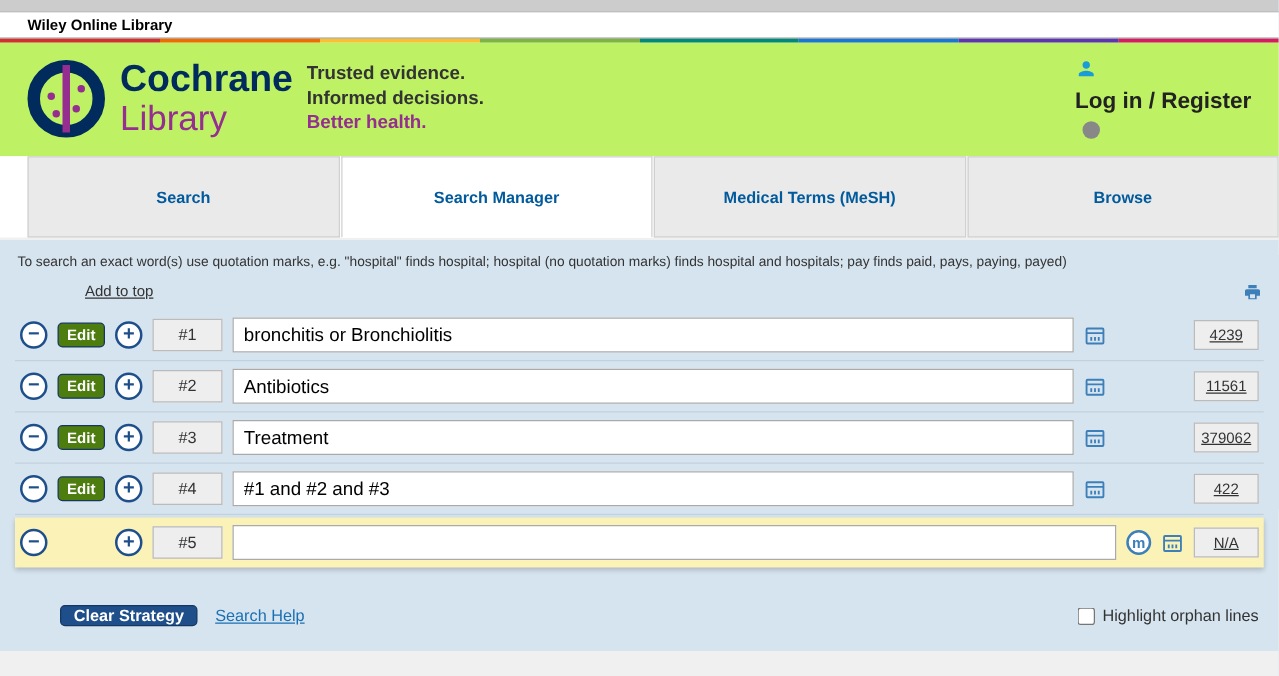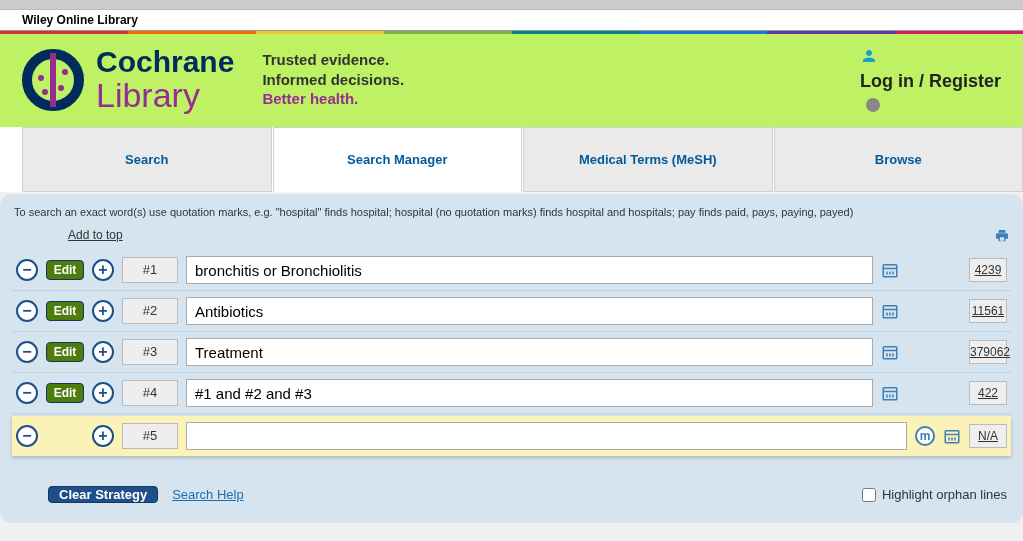--- a/index.html
+++ b/index.html
@@ -7,47 +7,47 @@
   .topbar { height: 10px; background: #ccc; border-bottom: 1px solid #bbb; }
   .wiley { font-weight: bold; font-size: 12px; padding: 3px 0 3px 22px; border-bottom: 1px solid #999; background:#fff;}
   .accent { height: 3px; display:flex; }
   .accent div { flex:1; }
   .header { display:flex; align-items:center; padding: 12px 22px 14px 22px; background:#bef264;}
   .logo-ring { width:62px; height:62px; border:10px solid #002b5c; border-radius:50%; position:relative; margin-right:12px; flex-shrink:0;}
   .logo-ring::after { content:""; position:absolute; left:50%; top:-6px; bottom:-6px; width:6px; background:#962d91; transform:translateX(-50%);}
   .logo-ring .bead { position:absolute; width:6px; height:6px; background:#962d91; border-radius:50%; }
   .brand-text { display:flex; flex-direction:column; line-height:1.05;}
   .brand-text .line1 { font-size:30px; font-weight:bold; color:#002b5c;}
-  .brand-text .line2 { font-size:34px; color:#962d91; }
-  .tagline { margin-left: 28px; font-size:15px; font-weight:bold; color:#333; line-height:1.3;}
+  .brand-text .line2 { font-size:28px; color:#962d91; }
+  .tagline { margin-left: 11px; font-size:15px; font-weight:bold; color:#333; line-height:1.3;}
   .tagline .bh { color:#962d91;}
   .spacer { flex:1; }
   .login { display:flex; gap:6px; font-weight:bold; color:#222; font-size:18px;flex-direction:column;}
   .login svg { width:18px; height:18px; }
   .gear { width:14px; height:14px; background:#888; border-radius:50%; margin-left:6px;}
   .tabs-wrap { background:#fff; padding: 0 0 0 22px;}
   .tabs { display:flex; gap:1px; }
   .tab { flex:1; text-align:center; padding:24px 0; background:#eaeaea; border:1px solid #d0d0d0; color:#005a9c; font-weight:bold; font-size:13px; cursor:pointer;}
   .tab.active { background:#fff; border-bottom-color:#fff;}
-  .panel { background:#d6e4ef; margin: 2px 0 0 0; padding: 8px 12px 20px 12px; border-radius: 12px; }
+  .panel { background:#d6e4ef; margin: 2px 0 0 0; padding: 8px 12px 20px 12px; }
   .hint { font-size:11px; color:#333; padding: 4px 0 10px 2px;}
   .addtop-row { display:flex; padding: 0 0 6px 56px;}
   .addtop { text-decoration:underline; color:#333; font-size:12px; cursor:pointer;}
   .print-ic { margin-left:auto; width:18px; height:16px; cursor:pointer;}
   .rows { display:flex; flex-direction:column; gap:0;}
   .srow { display:flex; align-items:center; gap:8px; padding:6px 4px; border-bottom:1px solid #c2d1de;}
   .srow.active { background:#fbf2b8; box-shadow: 0 2px 4px rgba(0,0,0,0.2); border-bottom:none; margin-top:2px;}
   .circ { width:22px; height:22px; border:2px solid #1e4f8a; border-radius:50%; display:flex; align-items:center; justify-content:center; color:#1e4f8a; font-weight:bold; font-size:16px; background:#fff; cursor:pointer; flex-shrink:0; line-height:1;}
   .editbtn { background:#4d7c0f; color:#fff; border-radius:4px; padding:2px 7px; font-size:12px; font-weight:bold; cursor:pointer; border:1px solid #15365e;}
   .edit-slot { width:38px; display:flex; justify-content:center;}
   .numbox { width:56px; height:26px; border:1px solid #bbb; background:#eee; text-align:center; line-height:24px; font-size:13px; color:#333;}
   .qinput { flex:1; height:28px; border:1px solid #aaa; padding:0 8px; font-size:15px; background:#fff;}
   .ic-cal { width:18px; height:18px; flex-shrink:0; cursor:pointer;}
   .ic-mesh { width:20px; height:20px; border:2px solid #3d7fb8; border-radius:50%; display:flex; align-items:center; justify-content:center; color:#3d7fb8; font-size:12px; font-weight:bold; cursor:pointer; flex-shrink:0; background:#fff;}
-  .rescount { width:38px; height:24px; border:1px solid #bbb; background:#eee; text-align:center; line-height:22px; font-size:12px; color:#333; text-decoration:underline; cursor:pointer; margin-left:auto;}
+  .rescount { width:52px; height:24px; border:1px solid #bbb; background:#eee; text-align:center; line-height:22px; font-size:12px; color:#333; text-decoration:underline; cursor:pointer; margin-left:auto;}
   .res-gap { width:54px; }
   .footer-row { display:flex; align-items:center; margin-top:30px; padding: 0 4px 0 36px;}
   .clearbtn { background:#1e4f8a; color:#fff; border:1px solid #15365e; border-radius:4px; padding:0 10px; font-weight:bold; font-size:13px; cursor:pointer;}
   .shlink { color:#1a6fb3; text-decoration:underline; margin-left:14px; font-size:13px; cursor:pointer;}
   .orph { margin-left:auto; display:flex; align-items:center; gap:6px; font-size:13px; color:#333;}
   .orph input { width:14px; height:14px;}
 </style>
 </head>
 <body>
 

